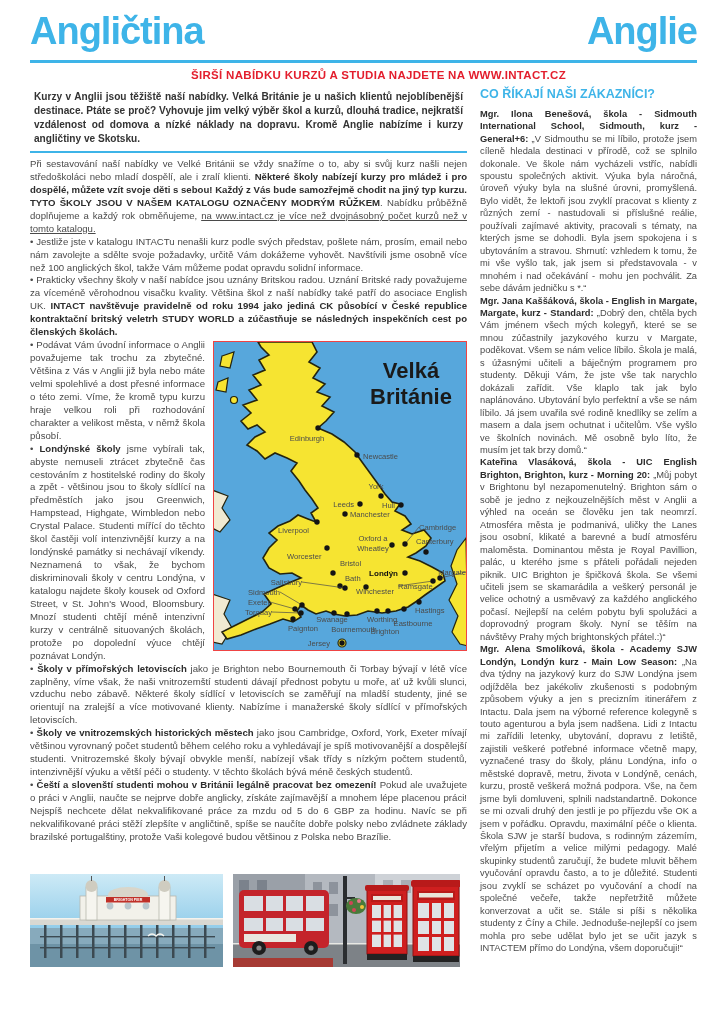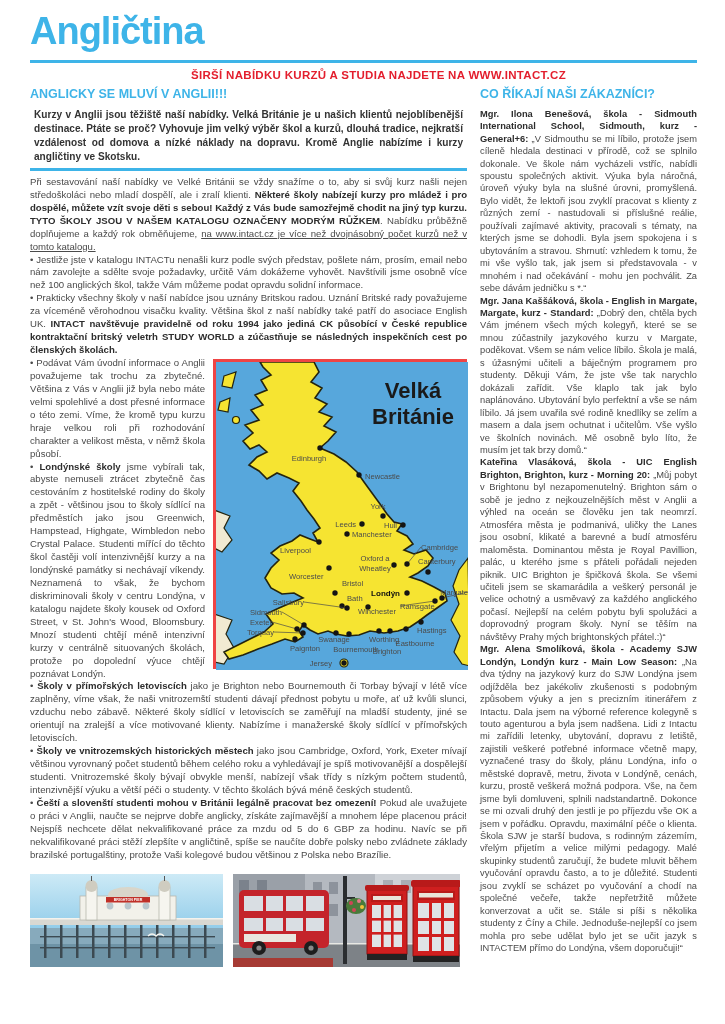--- a/index.html
+++ b/index.html
@@ -15,41 +15,41 @@
            font-size:9.6px;line-height:1.35;text-align:justify;}
   .rightcol{position:absolute;left:480px;top:86px;width:217px;color:#4a4a4a;
             font-size:9.3px;line-height:1.34;text-align:justify;}
   .col-head{font-size:12.5px;font-weight:bold;color:#3eb4e8;margin:0 0 5px 0;}
   .intro{font-weight:bold;color:#333;font-size:10.1px;line-height:1.4;margin:4px;}
   .divider{height:2.5px;background:#3eb4e8;margin:4px 0 5px 0;}
   p.body{margin:0;}
   span.b{font-weight:bold;color:#2d2d2d;}
   span.u{text-decoration:underline;}
   .map-float{float:right;width:254px;height:310px;margin:2px 0 4px 8px;
-             border:3px solid #ef4444;box-sizing:border-box;}
+             border:1px solid #ef4444;box-sizing:border-box;}
   .testimonial{margin:0;}
   .photos{position:absolute;left:30px;top:874px;height:93px;white-space:nowrap;}
   .photo{display:inline-block;vertical-align:top;margin-right:6px;line-height:0;}
   .pagenum{position:absolute;top:978px;left:0;width:685px;text-align:center;
            color:#3eb4e8;font-size:13px;}
   text.city{font-size:7.6px;fill:#4b4b4b;font-family:"Liberation Sans",sans-serif;}
   text.cityb{font-size:8px;font-weight:bold;fill:#101010;}
   text.maptitle{font-size:22px;font-weight:bold;fill:#1a1a1a;font-family:"Liberation Sans",sans-serif;}
 </style>
 </head>
 <body>
 
 <div class="page">
 
   <div class="title title-left">Angličtina</div>
+  <div class="title title-right">Anglie</div>
   <div class="head-rule"></div>
   <div class="banner">ŠIRŠÍ NABÍDKU KURZŮ A STUDIA NAJDETE NA WWW.INTACT.CZ</div>
 
   <div class="leftcol">
-    <h2 class="col-head">ANGLICKY SE MLUVÍ V ANGLII!!!</h2>
     <p class="intro">Kurzy v Anglii jsou těžiště naší nabídky. Velká Británie je u našich klientů nejoblíbenější destinace. Ptáte se proč? Vyhovuje jim velký výběr škol a kurzů, dlouhá tradice, nejkratší vzdálenost od domova a nízké náklady na dopravu. Kromě Anglie nabízíme i kurzy angličtiny ve Skotsku.</p>
     <div class="divider"></div>
 
     <p class="body"><span>Při sestavování naší nabídky ve Velké Británii se vždy snažíme o to, aby si svůj kurz našli nejen středoškoláci nebo mladí dospělí, ale i zralí klienti. </span><span class="b">Některé školy nabízejí kurzy pro mládež i pro dospělé, můžete vzít svoje děti s sebou! Každý z Vás bude samozřejmě chodit na jiný typ kurzu. </span><span class="b">TYTO ŠKOLY JSOU V NAŠEM KATALOGU OZNAČENY MODRÝM RŮŽKEM</span><span>. Nabídku průběžně doplňujeme a každý rok obměňujeme, </span><span class="u">na www.intact.cz je více než dvojnásobný počet kurzů než v tomto katalogu.</span></p>
     <p class="body"><span>• Jestliže jste v katalogu INTACTu nenašli kurz podle svých představ, pošlete nám, prosím, email nebo nám zavolejte a sdělte svoje požadavky, určitě Vám dokážeme vyhovět. Navštívili jsme osobně více než 100 anglických škol, takže Vám můžeme podat opravdu solidní informace.</span></p>
     <p class="body"><span>• Prakticky všechny školy v naší nabídce jsou uznány Britskou radou. Uznání Britské rady považujeme za víceméně věrohodnou visačku kvality. Většina škol z naší nabídky také patří do asociace English UK. </span><span class="b">INTACT navštěvuje pravidelně od roku 1994 jako jediná CK působící v České republice kontraktační britský veletrh STUDY WORLD a zúčastňuje se následných inspekčních cest po členských školách.</span></p>
 
     <div class="map-float">
       <svg id="map-svg" width="252" height="308" viewBox="0 0 252 308" xmlns="http://www.w3.org/2000/svg">
         <rect x="0" y="0" width="252" height="308" fill="#57a7dc"></rect>

